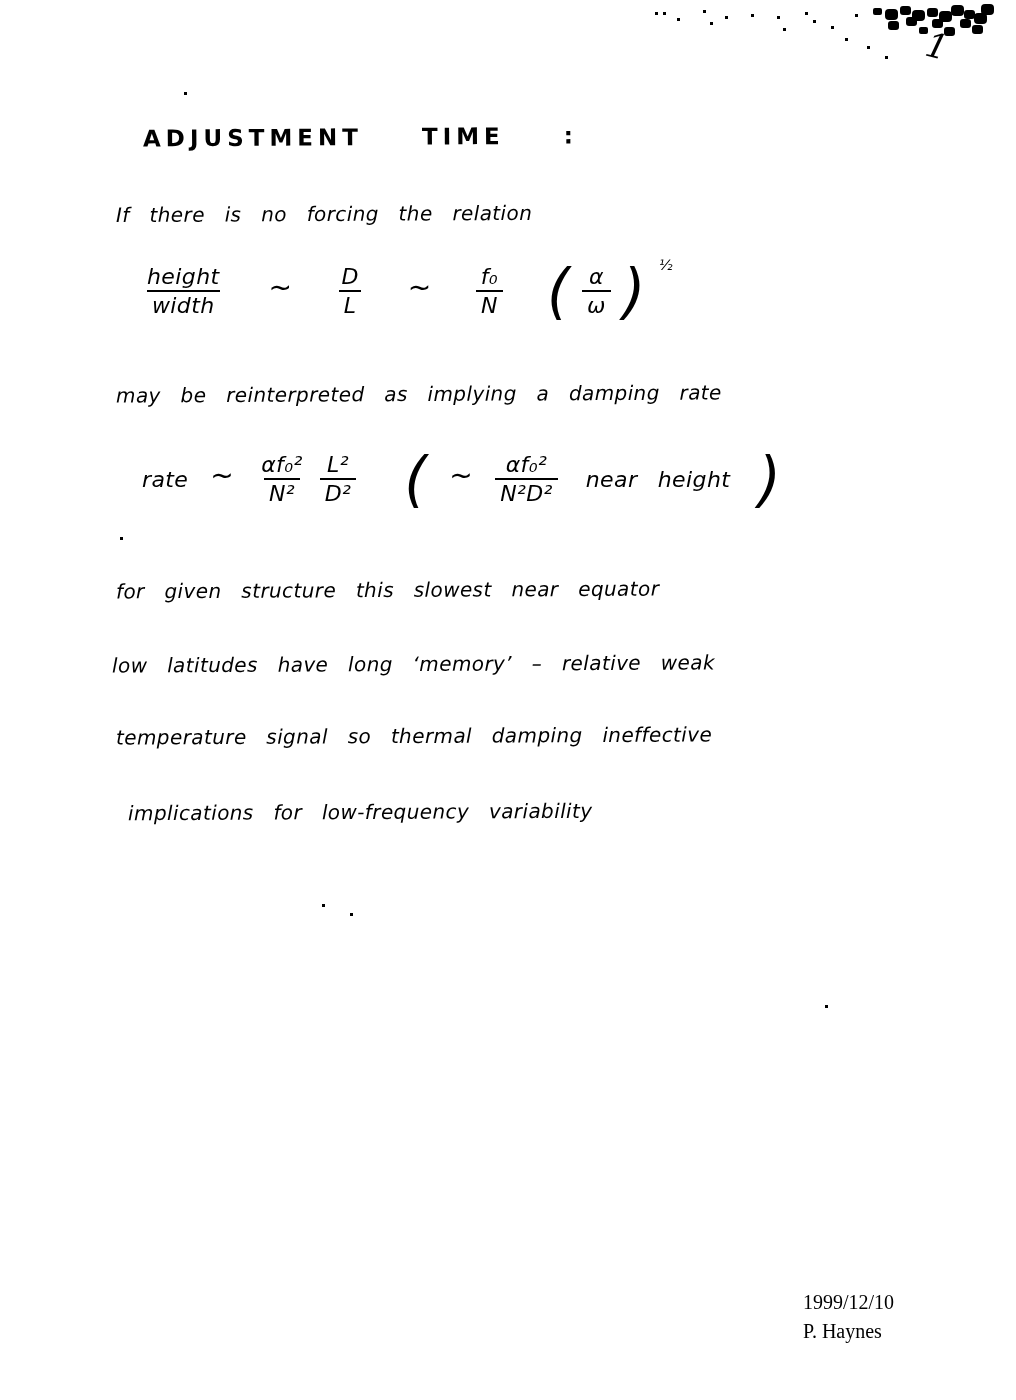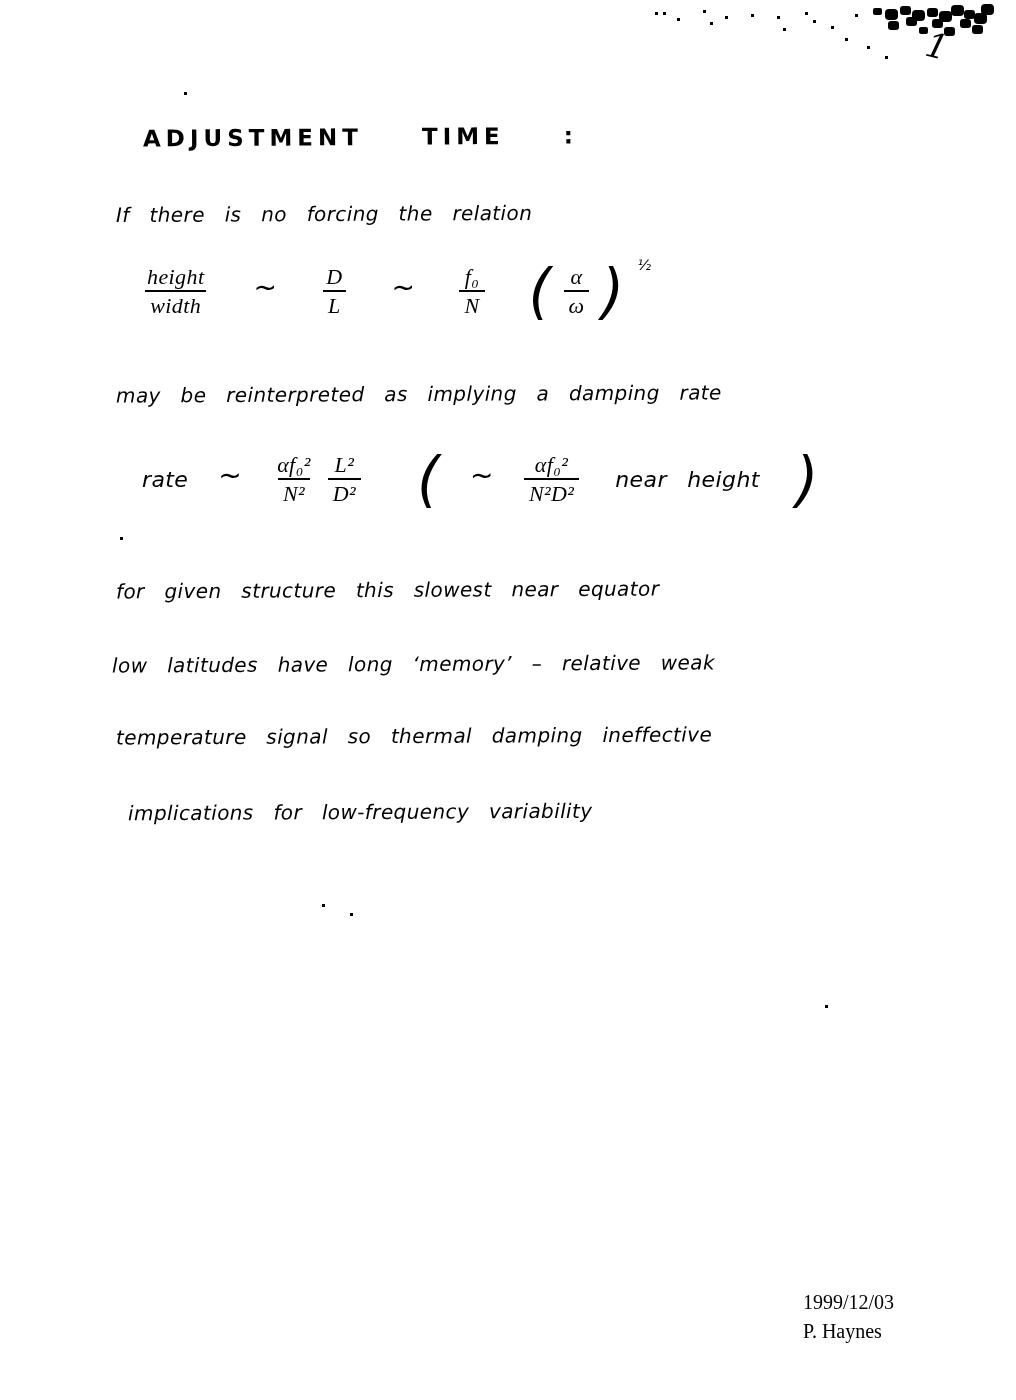--- a/index.html
+++ b/index.html
@@ -26,31 +26,31 @@
     font-size: 23px; font-weight: bold;
     letter-spacing: 5px; word-spacing: 46px;
     margin: 0; transform: rotate(-0.4deg);
   }
 
   
   .formula {
     position: absolute; display: flex; align-items: center;
     font-size: 22px; white-space: nowrap;
   }
-  .frac { display: inline-flex; flex-direction: column; align-items: center; line-height: 1.15; text-align: center; font-family: Liberation Serif, serif; }
+  .frac { display: inline-flex; flex-direction: column; align-items: center; line-height: 1.15; text-align: center; }
   .frac .num { padding: 0 5px 1px; }
   .frac .den { border-top: 2px solid #000; padding: 1px 5px 0; }
   .tilde { font-size: 28px; position: relative; top: -4px; }
   .bigparen { font-size: 58px; font-weight: 300; line-height: 0.9; transform: scaleY(1.05); }
   .exp { font-size: 14px; position: relative; top: -26px; left: 1px; }
   .fracpair { display: inline-flex; gap: 12px; align-items: center; }
   .note { margin: 0 6px; }
 
   .formula-relation { top: 264px; left: 142px; gap: 44px; }
-  .formula-rate     { top: 452px; left: 142px; gap: 30px; }
+  .formula-rate     { top: 452px; left: 142px; gap: 22px; }
 
   
   .noise { position: absolute; left: 655px; top: 6px; width: 320px; height: 60px; }
   .speck {
     position: absolute; left: 0; top: 6px; width: 3px; height: 3px; background: #000;
     box-shadow: 22px 6px 0 0 #000, 48px -2px 0 0 #000, 55px 10px 0 0 #000,
       96px 2px 0 0 #000, 122px 4px 0 0 #000, 128px 16px 0 0 #000,
       158px 8px 0 0 #000, 176px 14px 0 0 #000, 190px 26px 0 0 #000,
       200px 2px 0 0 #000, 212px 34px 0 0 #000, 150px 0px 0 0 #000,
       70px 4px 0 0 #000, 8px 0px 0 0 #000, 230px 44px 0 0 #000;
@@ -153,17 +153,17 @@
 
   <div class="line hand" style="top:578px; left:116px;">for given structure this slowest near equator</div>
 
   <div class="line hand" style="top:652px; left:112px;">low latitudes have long ‘memory’  –  relative weak</div>
 
   <div class="line hand" style="top:724px; left:116px;">temperature signal so thermal damping ineffective</div>
 
   <div class="line hand" style="top:800px; left:128px;">implications for low-frequency variability</div>
 
   <div class="footer">
-    <div>1999/12/03</div>
+    <div>1999/12/10</div>
     <div>P. Haynes</div>
   </div>
 
 </div>
 
 </body></html>

